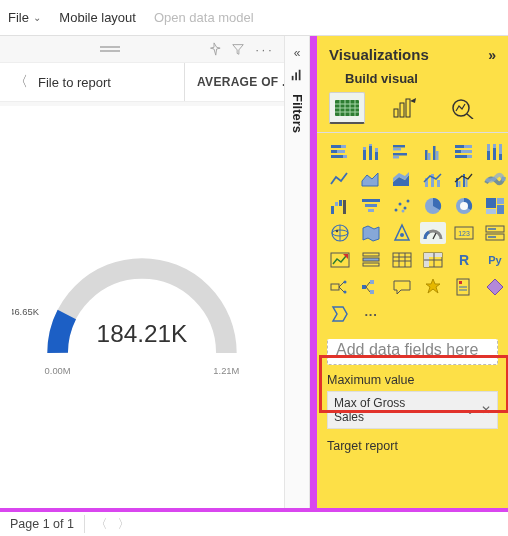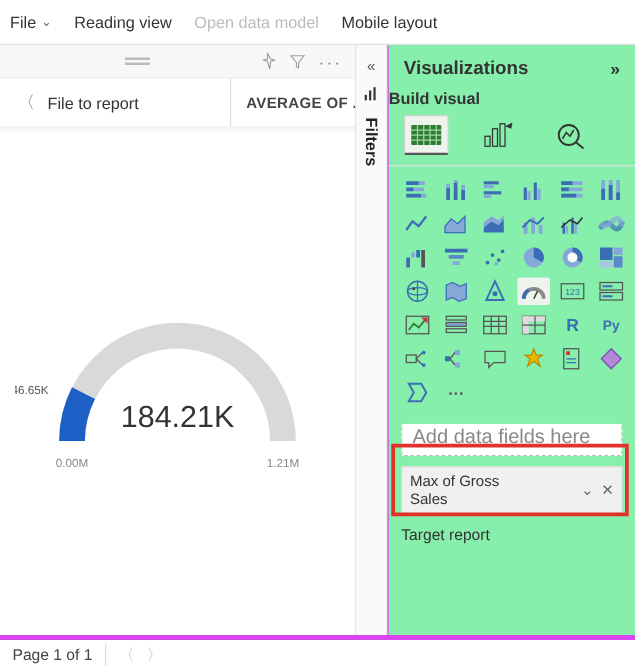--- a/index.html
+++ b/index.html
@@ -31,25 +31,25 @@
   .min-lbl, .max-lbl { font-size: 10px; fill: #888; }
   .side-lbl { font-size: 10px; fill: #555; }
 
   
   .filters-tab { width: 26px; background: #fafafa; border-left: 1px solid #e5e5e5; border-right: 1px solid #e5e5e5; display: flex; flex-direction: column; align-items: center; padding-top: 10px; gap: 8px; }
   .filters-collapse { font-size: 12px; color: #555; cursor: pointer; }
   .filters-icon { width: 14px; height: 14px; }
   .filters-label { writing-mode: vertical-rl; font-weight: 600; font-size: 13px; color: #222; margin-top: 4px; }
 
   
-  .viz-pane { width: 198px; background: #86efac; display: flex; flex-direction: column; border-left: 1px solid #d946ef; }
+  .viz-pane { width: 198px; background: #fde047; display: flex; flex-direction: column; border-left: 7px solid #d946ef; }
   .viz-header { display: flex; align-items: center; justify-content: space-between; padding: 10px 12px 8px; }
   .viz-header h3 { font-size: 15px; font-weight: 600; }
   .expand-ic { font-size: 14px; color: #333; cursor: pointer; font-weight: bold; }
-  .sub-title { font-size: 13px; font-weight: 600; padding: 0 0 6px; }
+  .sub-title { font-size: 13px; font-weight: 600; padding: 0 28px 6px; }
   .mode-row { display: flex; gap: 22px; padding: 0 12px 6px; align-items: center; }
   .mode-btn { width: 36px; height: 32px; display: flex; align-items: center; justify-content: center; border: 1px solid transparent; border-radius: 2px; cursor: pointer; }
   .mode-btn.active { background: #eef3ee; border-color: #d0d0d0; border-bottom: 2px solid #555; }
   .mode-svg { width: 26px; height: 22px; }
   .divider { height: 1px; background: #ddd; margin: 2px 0 8px; }
 
   .viz-grid { display: grid; grid-template-columns: repeat(6, 26px); gap: 5px 5px; padding: 0 10px; }
   .viz-cell { width: 26px; height: 22px; display: flex; align-items: center; justify-content: center; cursor: pointer; border-radius: 2px; }
   .viz-cell.selected { background: #eef3ee; }
   .viz-cell svg { width: 22px; height: 20px; }
@@ -68,23 +68,22 @@
   .footer-nav { display: flex; gap: 10px; color: #bbb; }
 </style>
 </head>
 <body>
 
 <div class="top-bar">
   <div class="top-item">
     <span>File</span>
     <span class="chev">⌄</span>
   </div>
-  <div class="top-item">Reading view</div>
+  <div class="top-item">Mobile layout</div>
   <div class="top-item disabled">Open data model</div>
-  <div class="top-item">Mobile layout</div>
 </div>
 
 <div class="main">
 
   <div class="canvas-col">
     <div class="canvas-toolbar">
       <div class="drag-handle"></div>
       <svg class="tb-icon" viewBox="0 0 16 16">
           <path d="M8 1l3 5 4 1-4 1-1 7-2-7-4-1 4-1z" fill="none" stroke="#777" stroke-width="1"></path>
         </svg>
@@ -443,20 +442,21 @@
           <svg viewBox="0 0 22 20">
             <polygon points="4,3 14,3 18,10 14,17 4,17 8,10" fill="none" stroke="#3b6db5" stroke-width="1.5"></polygon>
           </svg>
         </div>
       <div class="viz-more">···</div>
     </div>
 
     <div class="fields-section">
       <div class="well" style="margin-top:6px; border-top:none; padding-top:2px;">Add data fields here</div>
 
+      <div class="field-label">Maximum value</div>
       <div class="field-chip">
         <span>Max of Gross Sales</span>
         <span class="chip-actions">
           <span>⌄</span>
           <span>✕</span>
         </span>
       </div>
 
       <div class="field-label">Target report</div>
 

